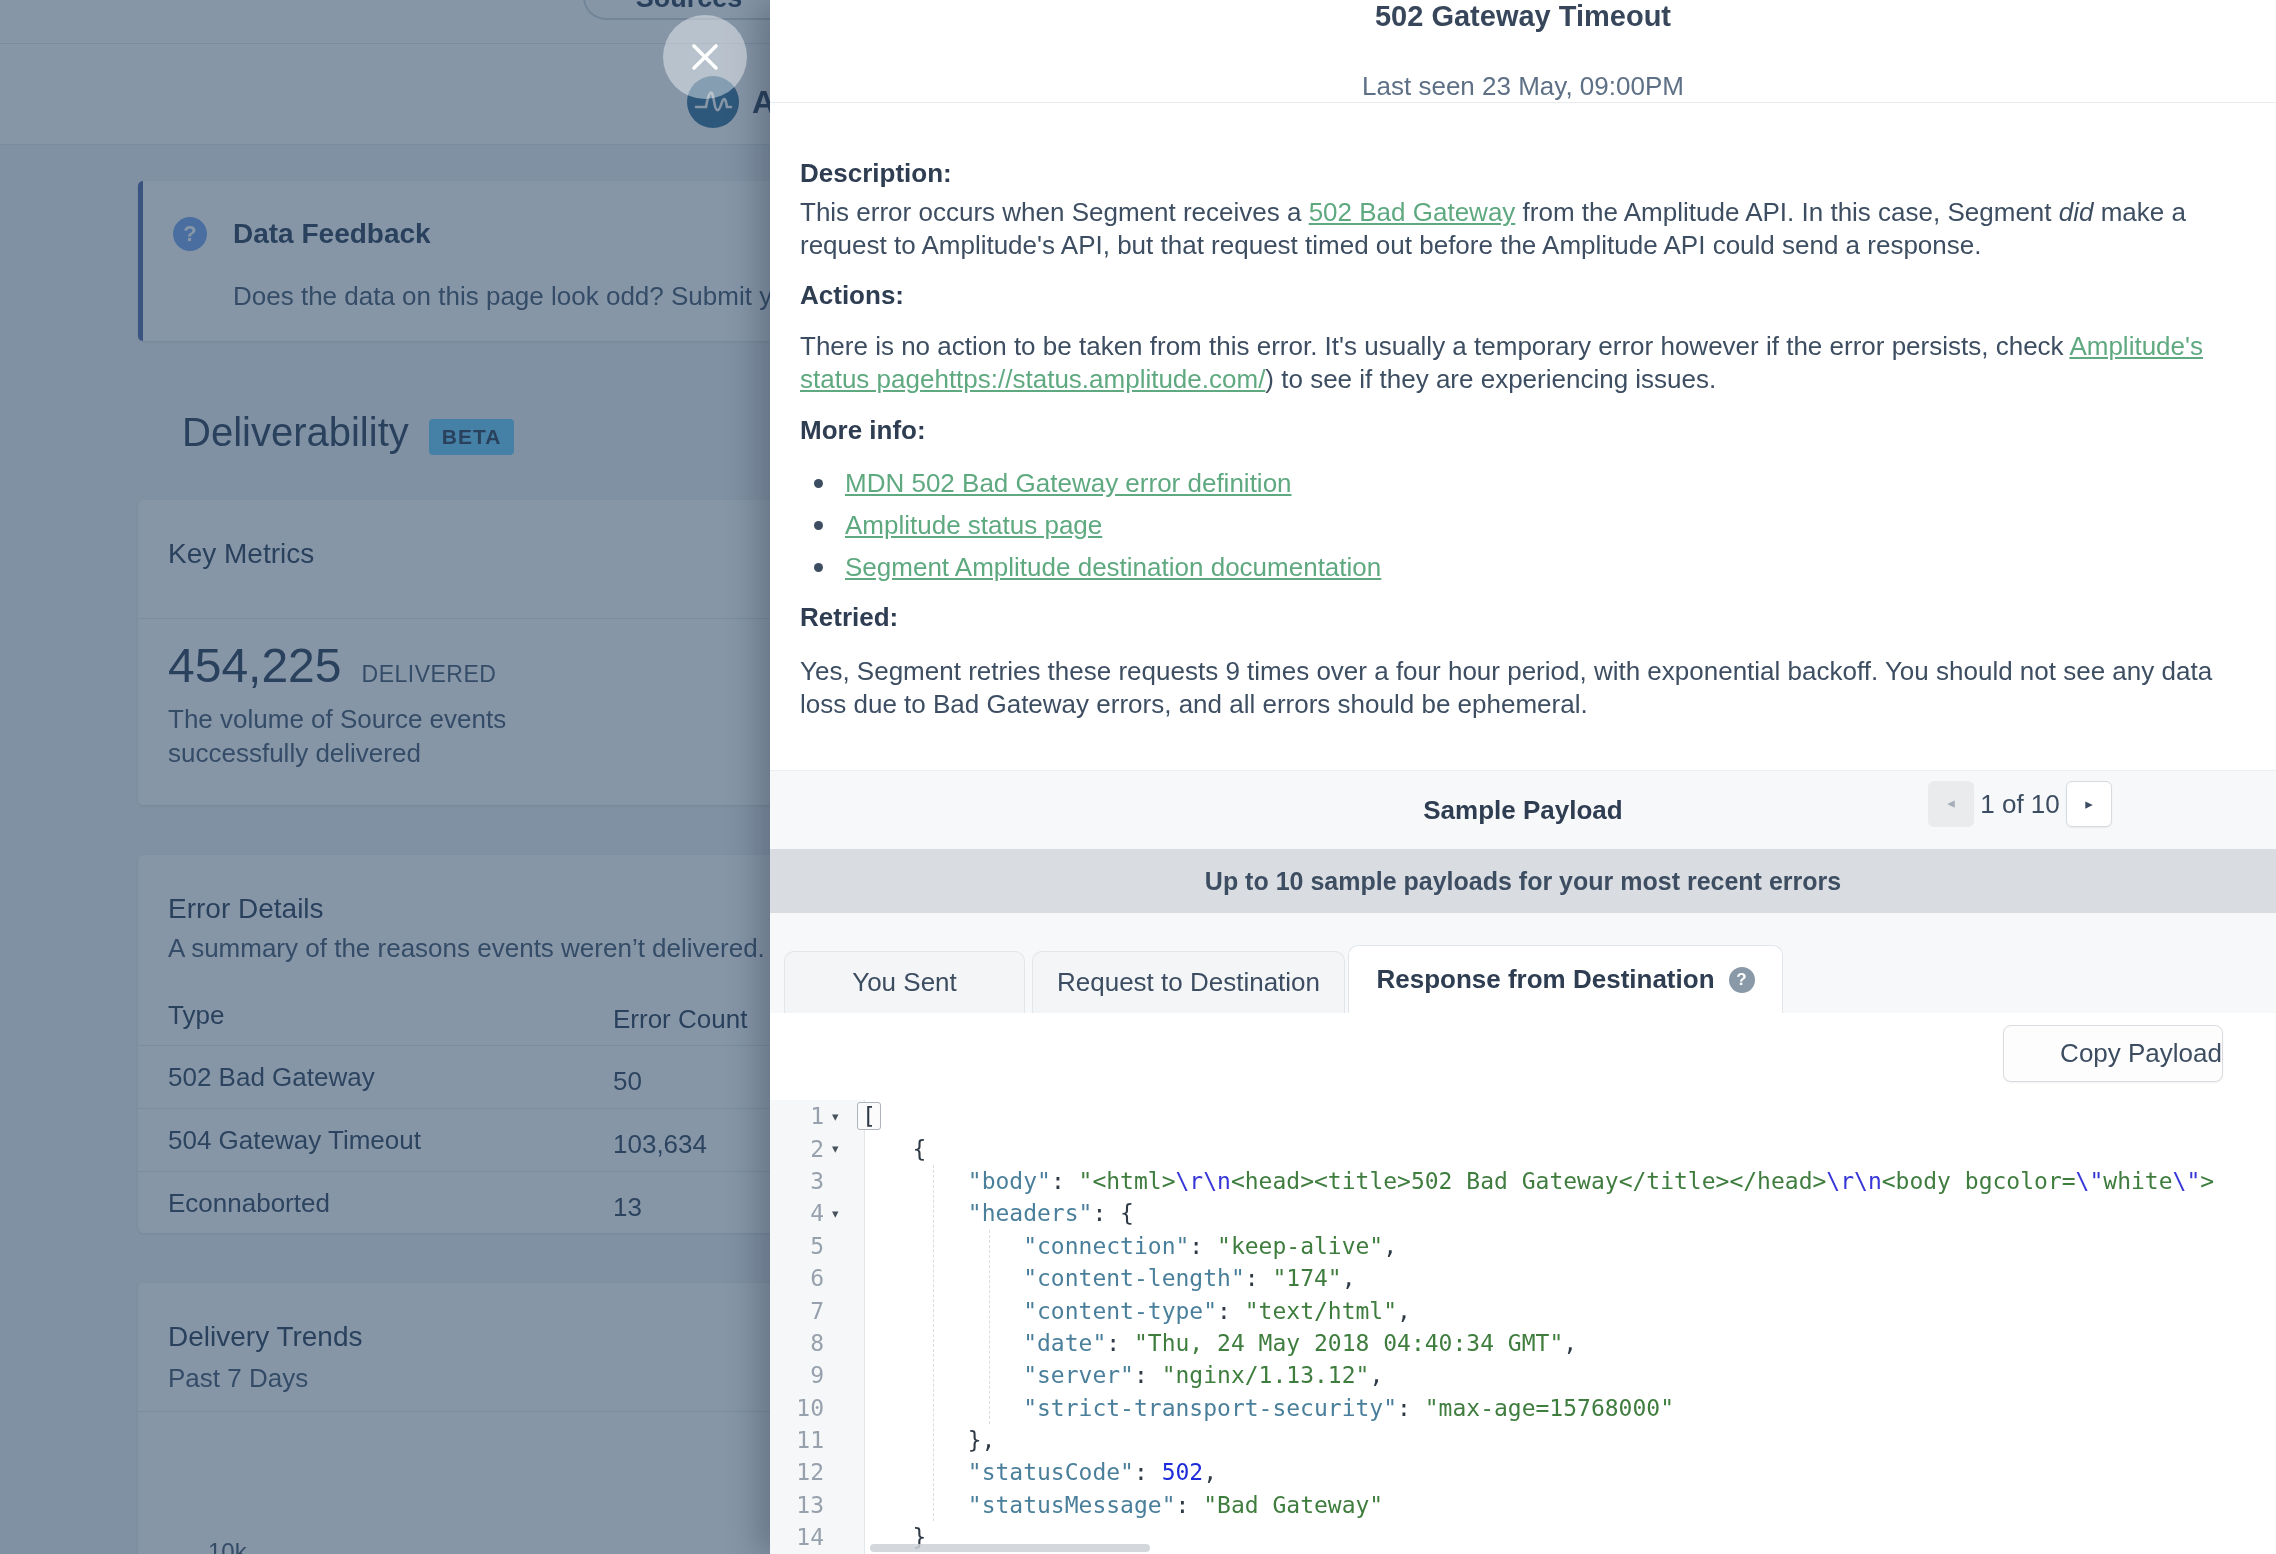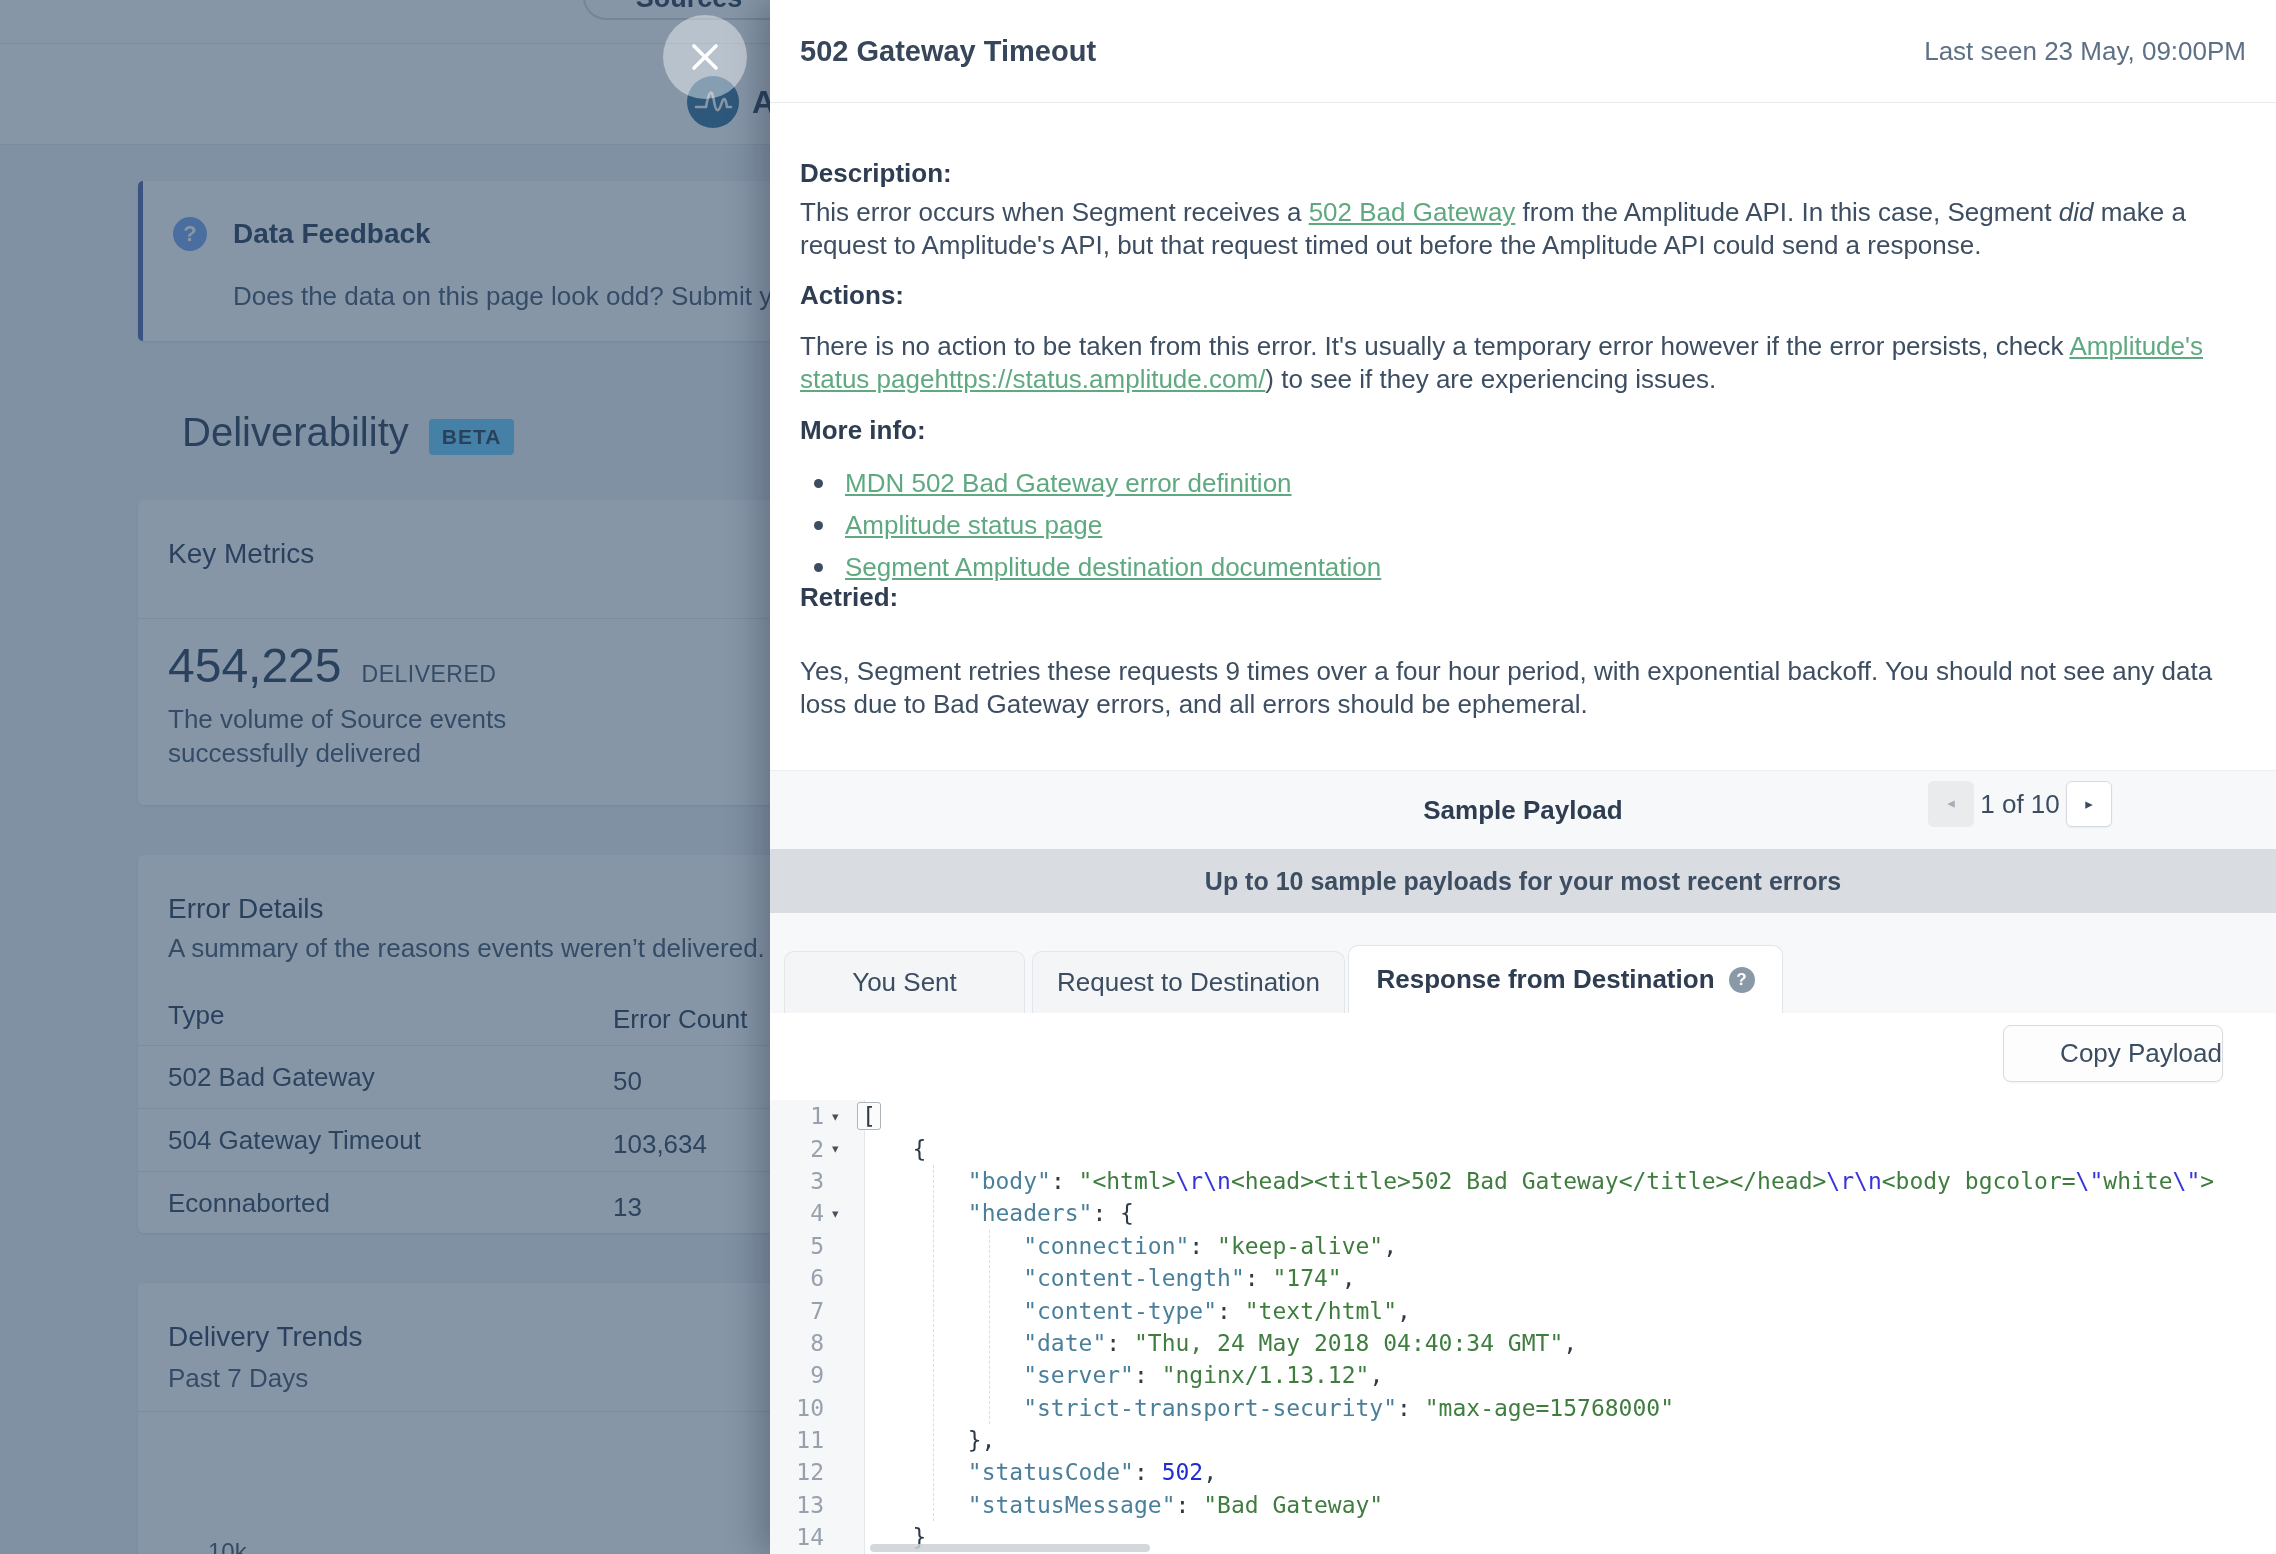--- a/index.html
+++ b/index.html
@@ -52,21 +52,21 @@
   .dim-overlay { position:absolute; inset:0; background:rgba(13,45,79,0.5); z-index:5; }
 
   
   .close-btn { position:absolute; left:663px; top:15px; width:84px; height:84px; border-radius:50%;
     background:rgba(255,255,255,0.42); z-index:20; display:flex; align-items:center; justify-content:center; cursor:pointer; }
 
   
   .panel { position:absolute; left:770px; top:0; width:1506px; height:1554px; background:#fff; z-index:10;
     box-shadow:-12px 0 30px rgba(20,30,50,.28); }
   .panel-header { position:absolute; left:0; top:0; width:100%; height:103px; border-bottom:1px solid #e9ecef;
-    display:flex; align-items:center; justify-content:space-between; padding:0 30px; }
+    display:flex; align-items:center; justify-content:space-between; padding:0 30px;flex-direction:column; }
   .panel-title { font-size:29px; font-weight:700; color:#37465a; }
   .last-seen { font-size:26px; color:#5e7086; }
 
   .sec-h { position:absolute; left:30px; font-size:26px; font-weight:700; color:#2e3d51; }
   .sec-p { position:absolute; left:30px; width:1448px; font-size:26px; color:#3d4e62; line-height:33px; }
   .green-link { color:#5fa980; text-decoration:underline; cursor:pointer; }
   .em { font-style:italic; }
   .info-list { position:absolute; left:36px; top:462px; }
   .info-item { display:flex; align-items:center; height:42px; font-size:26px; }
   .bullet { width:9px; height:9px; border-radius:50%; background:#3c4d61; margin:0 22px 0 8px; flex:none; }
@@ -207,21 +207,21 @@
       <div class="info-item">
         <span class="bullet"></span>
         <span class="green-link">Amplitude status page</span>
       </div>
       <div class="info-item">
         <span class="bullet"></span>
         <span class="green-link">Segment Amplitude destination documentation</span>
       </div>
     </div>
 
-  <div class="sec-h" style="top:582px">Retried:</div>
+  <div class="sec-h" style="top:602px">Retried:</div>
   <div class="sec-p" style="top:655px">Yes, Segment retries these requests 9 times over a four hour period, with exponential backoff. You should not see any data loss due to Bad Gateway errors, and all errors should be ephemeral.</div>
 
   <div class="sp-bar">
     <div class="sp-title">Sample Payload</div>
     <div class="pg-btn pg-prev"><span>◂</span></div>
     <div class="pg-text">1 of 10</div>
     <div class="pg-btn pg-next"><span>▸</span></div>
     <div class="sp-banner">Up to 10 sample payloads for your most recent errors</div>
     <div class="tabs" id="tabs">
         <div class="tab" style="left: 262px; width: 313px;">

